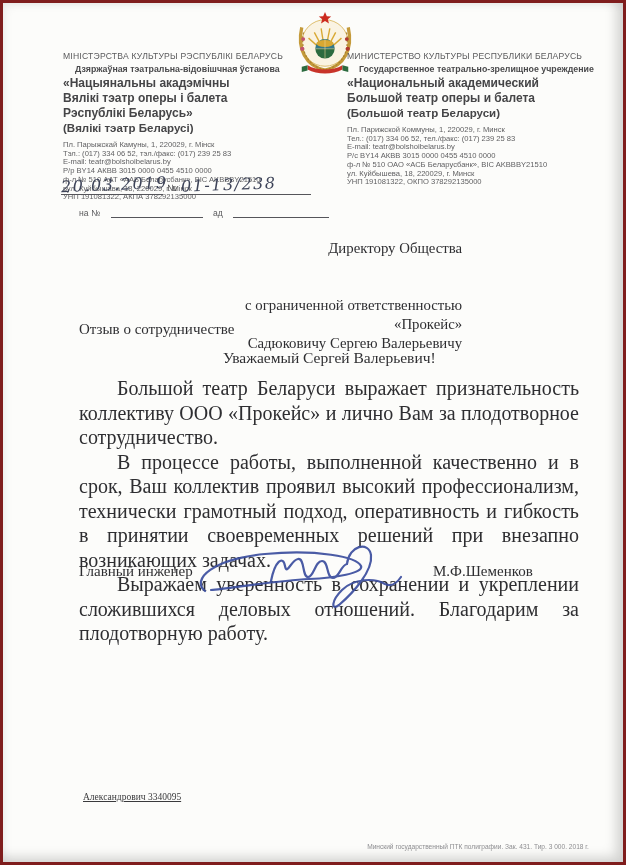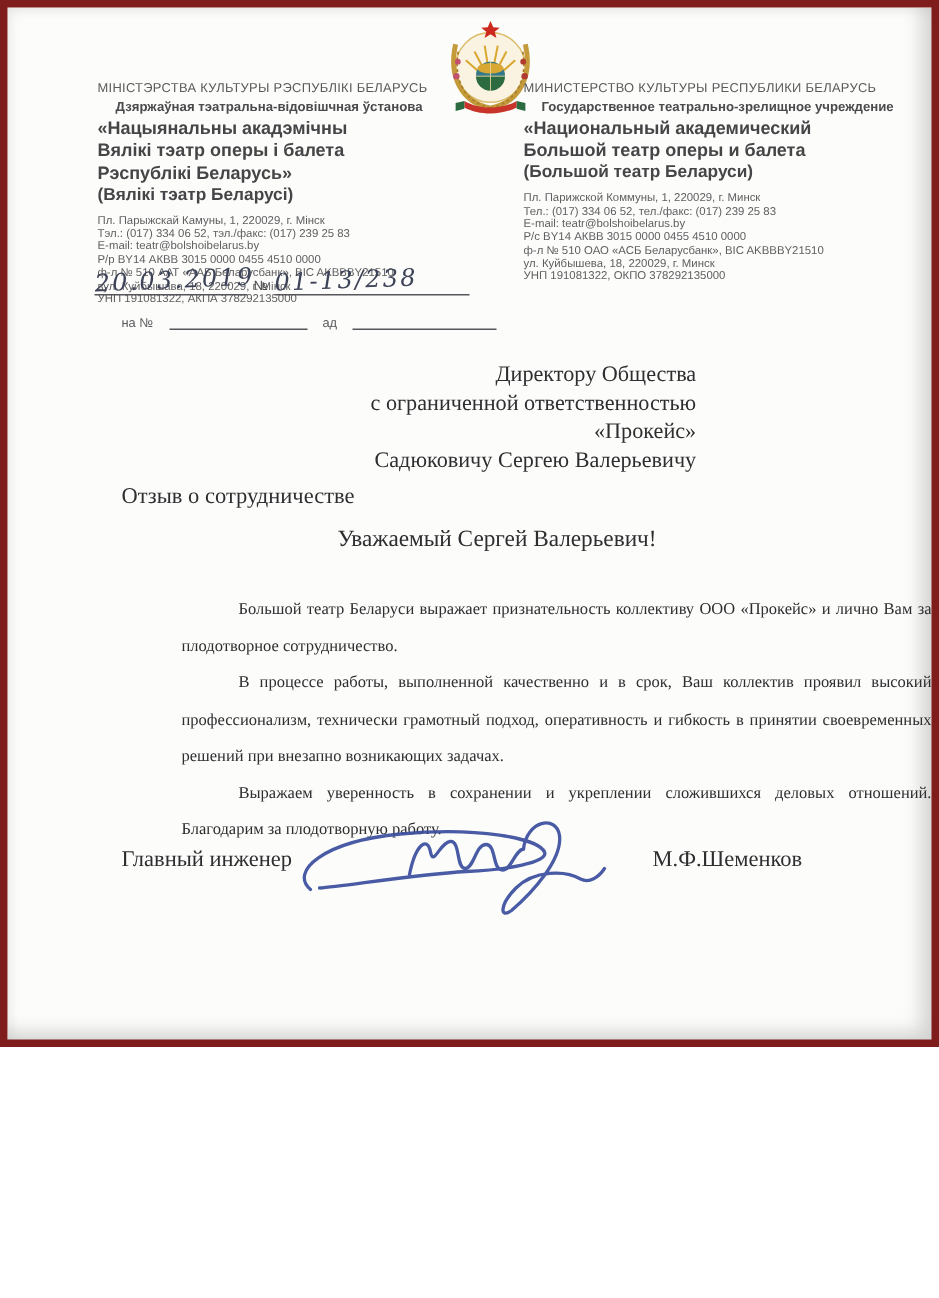--- a/index.html
+++ b/index.html
@@ -1,20 +1,20 @@
 <!DOCTYPE html>
 <html><head>
 <meta charset="utf-8">
 <style>
   html,body{margin:0;padding:0;background:#ffffff;}
   .scan{
     position:relative;
-    width:626px;height:698px;
+    width:626px;height:865px;
     box-sizing:border-box;
-    border:5px solid #7f1d1d;
+    border:3px solid #7f1d1d;
     background:#fcfcfa;
     overflow:hidden;
     box-shadow: inset -7px -5px 12px rgba(0,0,0,0.16), inset 3px 3px 8px rgba(0,0,0,0.05);
     font-family:"Liberation Sans", sans-serif;
     color:#3c3c3e;
   }
   
   .col{position:absolute;top:48px;width:264px;}
   .col-left{left:60px;}
   .col-right{left:344px;}
@@ -34,21 +34,21 @@
   .hand-date{display:inline-block;transform:rotate(-2.5deg);}
   .hand-num{display:inline-block;transform:rotate(-2deg);}
   .no-label{font-size:9px;color:#4c4c4e;padding:0 4px 2px 4px;display:inline-block;vertical-align:bottom;}
   .replyline{position:absolute;left:76px;top:204px;font-size:8.6px;color:#5a5a5c;}
   .replyline .blank{height:10px;}
   
   .serif{font-family:"Liberation Serif", serif;color:#2e2e31;}
   .recipient{position:absolute;left:238px;top:236px;font-size:14.8px;line-height:19px;text-align:right;}
   .subject{position:absolute;left:76px;top:318px;font-size:15px;}
   .salutation{position:absolute;left:220px;top:346px;font-size:15.5px;}
-  .bodytext{position:absolute;left:76px;top:389px;width:500px;font-size:11px;line-height:24.5px;text-align:justify;margin-left:40px;}
+  .bodytext{position:absolute;left:76px;top:373px;width:500px;font-size:20px;line-height:24.5px;text-align:justify;}
   .bodytext p{margin:0;text-indent:38px;}
   .sigrow{position:absolute;left:0;top:552px;width:626px;height:100px;}
   .sig-title{position:absolute;left:76px;top:8px;font-size:15px;}
   .sig-name{position:absolute;left:430px;top:8px;font-size:15px;}
   .sig-svg{position:absolute;left:182px;top:-26px;}
   .executor{position:absolute;left:80px;top:789px;font-size:9.5px;color:#3a3a3c;text-decoration:underline;}
   .printinfo{position:absolute;left:340px;top:840px;width:270px;text-align:center;font-size:6.6px;color:#8d8d90;}
 </style>
 </head>
 <body>
@@ -125,21 +125,21 @@
   </div>
   <div class="replyline">
     <span>на №</span>
     <span class="blank" style="width:92px;margin:0 8px;"></span>
     <span>ад</span>
     <span class="blank" style="width:96px;margin-left:8px;"></span>
   </div>
 
   <div class="recipient serif">
     <div>Директору Общества</div>
-    <div style="padding-left:4px;">с ограниченной ответственностью</div>
+    <div style="padding-left:4px;margin-top:38px;">с ограниченной ответственностью</div>
     <div>«Прокейс»</div>
     <div>Садюковичу Сергею Валерьевичу</div>
   </div>
 
   <div class="subject serif">Отзыв о сотрудничестве</div>
   <div class="salutation serif">Уважаемый Сергей Валерьевич!</div>
 
   <div class="bodytext serif">
     <p>Большой театр Беларуси выражает признательность коллективу ООО «Прокейс» и лично Вам за плодотворное сотрудничество.</p>
     <p>В процессе работы, выполненной качественно и в срок, Ваш коллектив проявил  высокий профессионализм, технически грамотный подход, оперативность и гибкость в принятии своевременных решений при внезапно возникающих задачах.</p>

